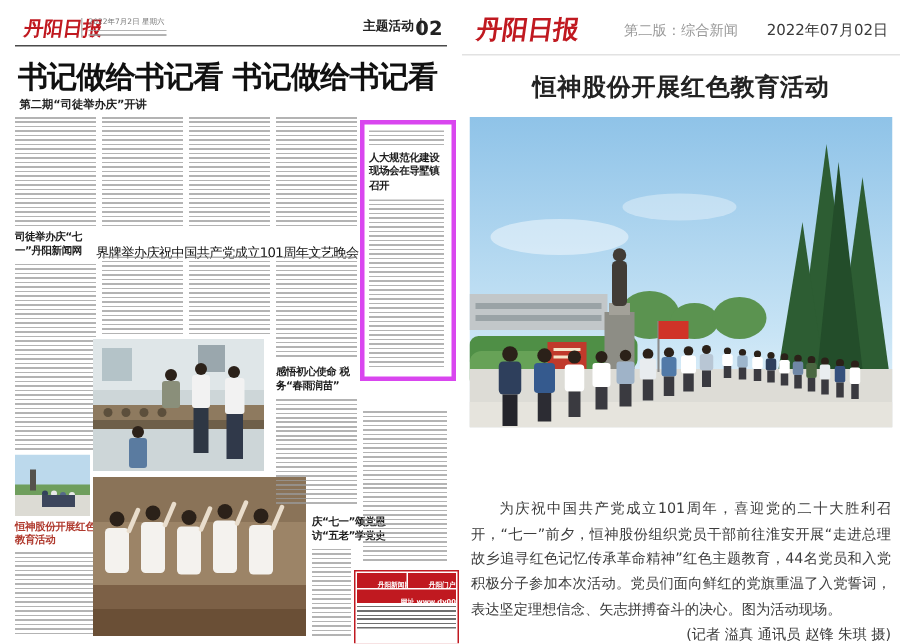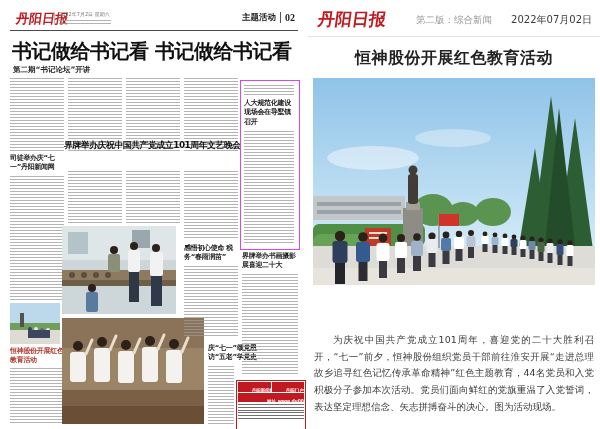--- a/index.html
+++ b/index.html
@@ -26,25 +26,25 @@
   <div id="thumb" class="abs">
 
     <div class="abs logo-red" style="left:8px;top:2px;font-size:13px;">丹阳日报</div>
     <div class="abs" style="left:46px;top:4px;width:1px;height:13px;background:#bbb;"></div>
     <div class="abs" style="left:51px;top:3px;">
       <div class="scale5">2022年7月2日 星期六</div>
     </div>
     <div class="abs tx" style="left:51px;top:12px;width:52px;height:6px;"></div>
     <div class="abs" style="right:24px;top:4px;font-size:8.5px;font-weight:bold;color:#222;">主题活动</div>
     <div class="abs" style="right:19px;top:4px;width:1px;height:11px;background:#555;"></div>
-    <div class="abs" style="right:5px;top:4px;font-size:10px;font-weight:bold;color:#222;font-family:Liberation Serif, serif;">02</div>
+    <div class="abs" style="right:5px;top:4px;font-size:13px;font-weight:bold;color:#222;">02</div>
     <div class="abs" style="left:2px;top:22px;width:288px;height:1px;background:#4a4a4a;"></div>
 
     <div class="abs" style="left:4px;top:30px;width:288px;font-size:20px;font-weight:900;color:#101010;letter-spacing:-0.5px;white-space:nowrap;">书记做给书记看  书记做给书记看</div>
-    <div class="abs" style="left:5px;top:57px;font-size:7.5px;font-weight:bold;color:#222;">第二期“书记论坛”开讲</div>
+    <div class="abs" style="left:5px;top:57px;font-size:7.5px;font-weight:bold;color:#222;">第二期“司徒举办庆”开讲</div>
 
     <div class="abs tx" style="left:2px;top:70px;width:54px;height:74px;"></div>
     <div class="abs mini-head" style="left:2px;top:146px;width:54px;">司徒举办庆“七一”丹阳新闻网</div>
     <div class="abs tx" style="left:2px;top:168px;width:54px;height:124px;"></div>
     <svg class="abs" style="left:2px;top:295px;" width="50" height="41" viewBox="0 0 50 41">
       <rect width="50" height="41" fill="#bcd9ec"></rect>
       <rect y="20" width="50" height="9" fill="#6f9e5d"></rect>
       <rect y="27" width="50" height="14" fill="#dcdbd4"></rect>
       <rect x="10" y="10" width="4" height="14" fill="#55524c"></rect>
       <circle cx="20" cy="26" r="2" fill="#33415c"></circle>
@@ -53,21 +53,21 @@
         <circle cx="38" cy="27" r="2" fill="#e8e8e8"></circle>
       <rect x="18" y="27" width="22" height="8" fill="#3c465c"></rect>
     </svg>
     <div class="abs mini-head" style="left:2px;top:339px;width:54px;color:#b03a2e;">恒神股份开展红色教育活动</div>
     <div class="abs tx" style="left:2px;top:360px;width:54px;height:56px;"></div>
 
     <div class="abs tx" style="left:60px;top:70px;width:54px;height:74px;"></div>
     <div class="abs tx" style="left:118px;top:70px;width:54px;height:74px;"></div>
     <div class="abs tx" style="left:176px;top:70px;width:54px;height:74px;"></div>
 
-    <div class="abs" style="left:56px;top:132px;width:176px;font-size:8.8px;font-weight:700;color:#111;white-space:nowrap;letter-spacing:-0.4px;">界牌举办庆祝中国共产党成立101周年文艺晚会</div>
+    <div class="abs" style="left:56px;top:155px;width:176px;font-size:8.8px;font-weight:400;color:#111;white-space:nowrap;letter-spacing:-0.4px;">界牌举办庆祝中国共产党成立101周年文艺晚会</div>
 
     <div class="abs tx" style="left:60px;top:163px;width:54px;height:52px;"></div>
     <div class="abs tx" style="left:118px;top:163px;width:54px;height:52px;"></div>
     <div class="abs tx" style="left:176px;top:163px;width:54px;height:68px;"></div>
 
     <svg class="abs" style="left:54px;top:218px;" width="114" height="88" viewBox="0 0 114 88">
       <rect width="114" height="88" fill="#cdd6d8"></rect>
       <rect x="0" y="0" width="114" height="34" fill="#dfe6e8"></rect>
       <rect x="6" y="6" width="20" height="22" fill="#b4c3c8"></rect>
         <rect x="70" y="4" width="18" height="18" fill="#9aa7ad"></rect>
@@ -123,26 +123,25 @@
           <line x1="120" y1="34" x2="126" y2="20"></line>
       </g>
       <rect x="0" y="88" width="142" height="18" fill="#6a4f36"></rect>
     </svg>
 
     <div class="abs mini-head" style="left:176px;top:236px;width:54px;">感悟初心使命 税务“春雨润苗”</div>
     <div class="abs tx" style="left:176px;top:258px;width:54px;height:72px;"></div>
     <div class="abs mini-head" style="left:200px;top:336px;width:60px;">庆“七一”颂党恩 访“五老”学党史</div>
     <div class="abs tx" style="left:200px;top:358px;width:26px;height:58px;"></div>
 
-    <div class="abs" style="left:232px;top:72px;width:58px;height:168px;border:1px solid #d946ef;">
+    <div class="abs" style="left:232px;top:72px;width:58px;height:168px;border:3px solid #d946ef;">
       <div class="abs tx" style="left:3px;top:4px;width:50px;height:10px;"></div>
       <div class="mini-head abs" style="left:3px;top:18px;width:50px;">人大规范化建设现场会在导墅镇召开</div>
       <div class="abs tx" style="left:3px;top:50px;width:50px;height:112px;"></div>
     </div>
-    <div class="abs mini-head" style="left:234px;top:244px;width:56px;">界牌举办书画摄影展喜迎二十大</div>
     <div class="abs tx" style="left:234px;top:266px;width:56px;height:100px;"></div>
 
     <div class="abs" style="left:228px;top:372px;width:66px;height:46px;border:1px solid #c01920;padding:1px;">
       <div style="display:flex;gap:1px;">
         <div style="background:#c01920;height:10px;flex:1;overflow:hidden;text-align:center;"><span class="scale45w" style="display:inline-block;">丹阳新闻网</span></div>
         <div style="background:#c01920;height:10px;flex:1;overflow:hidden;text-align:center;"><span class="scale45w" style="display:inline-block;">丹阳门户网</span></div>
       </div>
       <div style="background:#c01920;height:9px;margin-top:1px;overflow:hidden;text-align:center;"><span class="scale45w" style="display:inline-block;">网址 www.dy001.cn</span></div>
       <div class="txd" style="height:7px;margin-top:2px;"></div>
       <div class="txd" style="height:7px;margin-top:1px;"></div>
@@ -307,16 +306,17 @@
         <g>
             <circle cx="27" cy="158" r="5.2" fill="#2b2119"></circle>
             <rect x="19.5" y="163" width="15" height="22" rx="3" fill="#2e3f5c"></rect>
             <rect x="22" y="185" width="10" height="21" fill="#24242b"></rect>
           </g>
       </g>
     </svg>
 
     <div class="abs" style="left:6px;top:296px;width:280px;margin-top:36px;">
       <p class="reader-body" style="margin:0;">为庆祝中国共产党成立101周年，喜迎党的二十大胜利召开，“七一”前夕，恒神股份组织党员干部前往淮安开展“走进总理故乡追寻红色记忆传承革命精神”红色主题教育，44名党员和入党积极分子参加本次活动。党员们面向鲜红的党旗重温了入党誓词，表达坚定理想信念、矢志拼搏奋斗的决心。图为活动现场。</p>
+      <div class="byline">(记者 溢真 通讯员 赵锋 朱琪 摄)</div>
     </div>
   </div>
 
 </div>
 
 </body></html>

